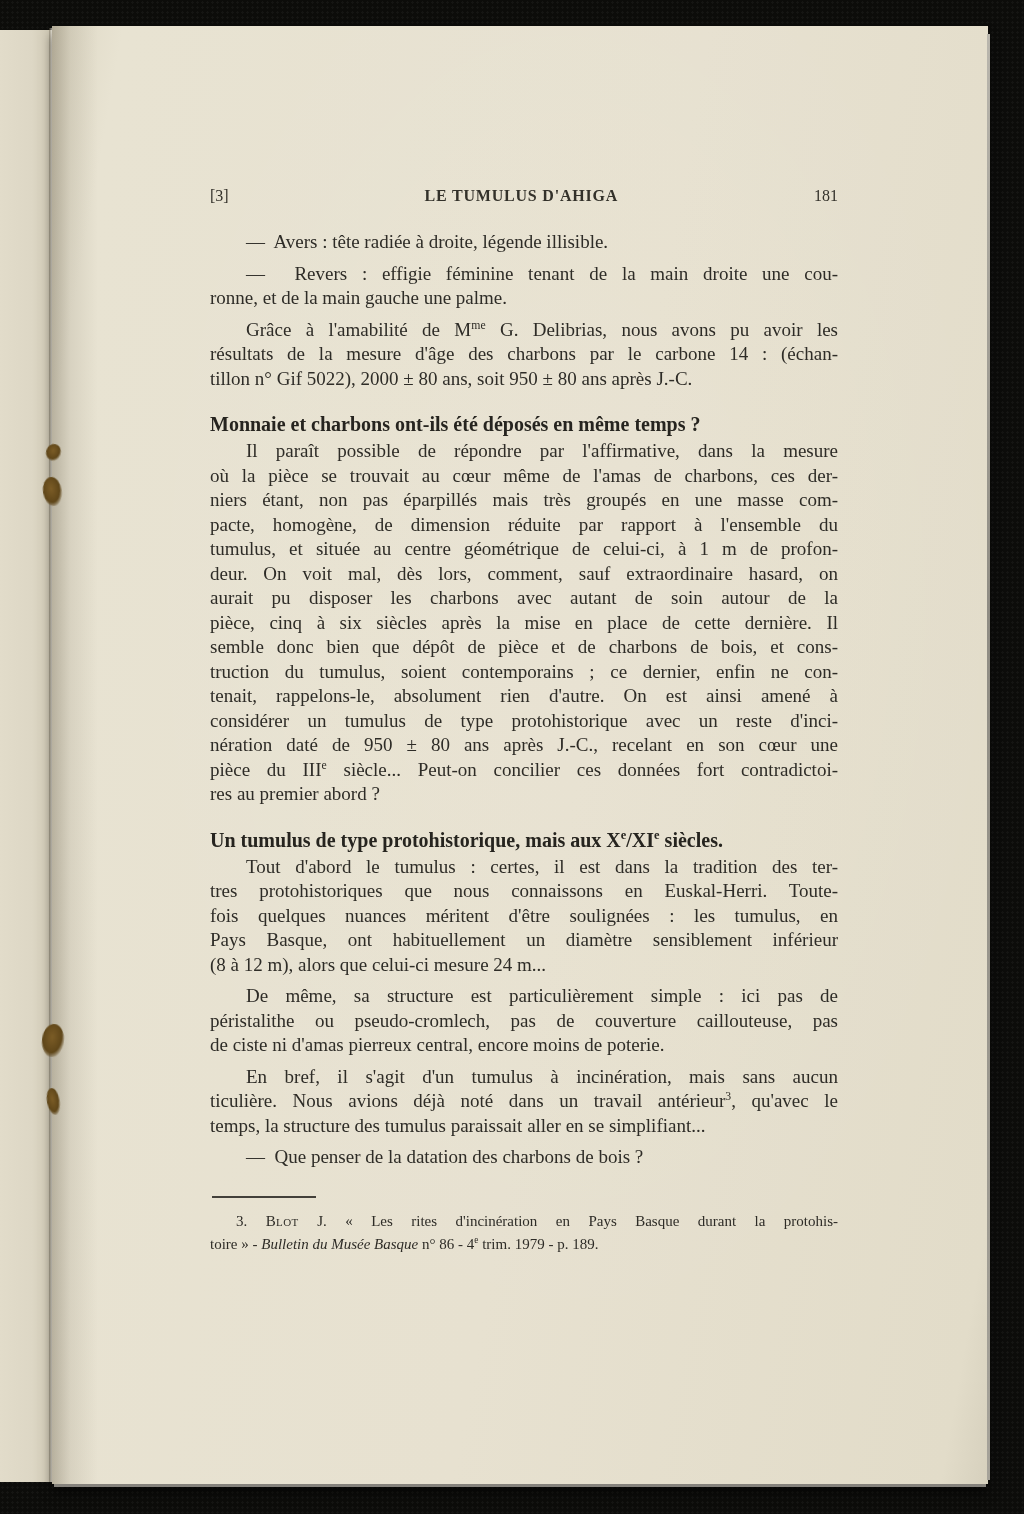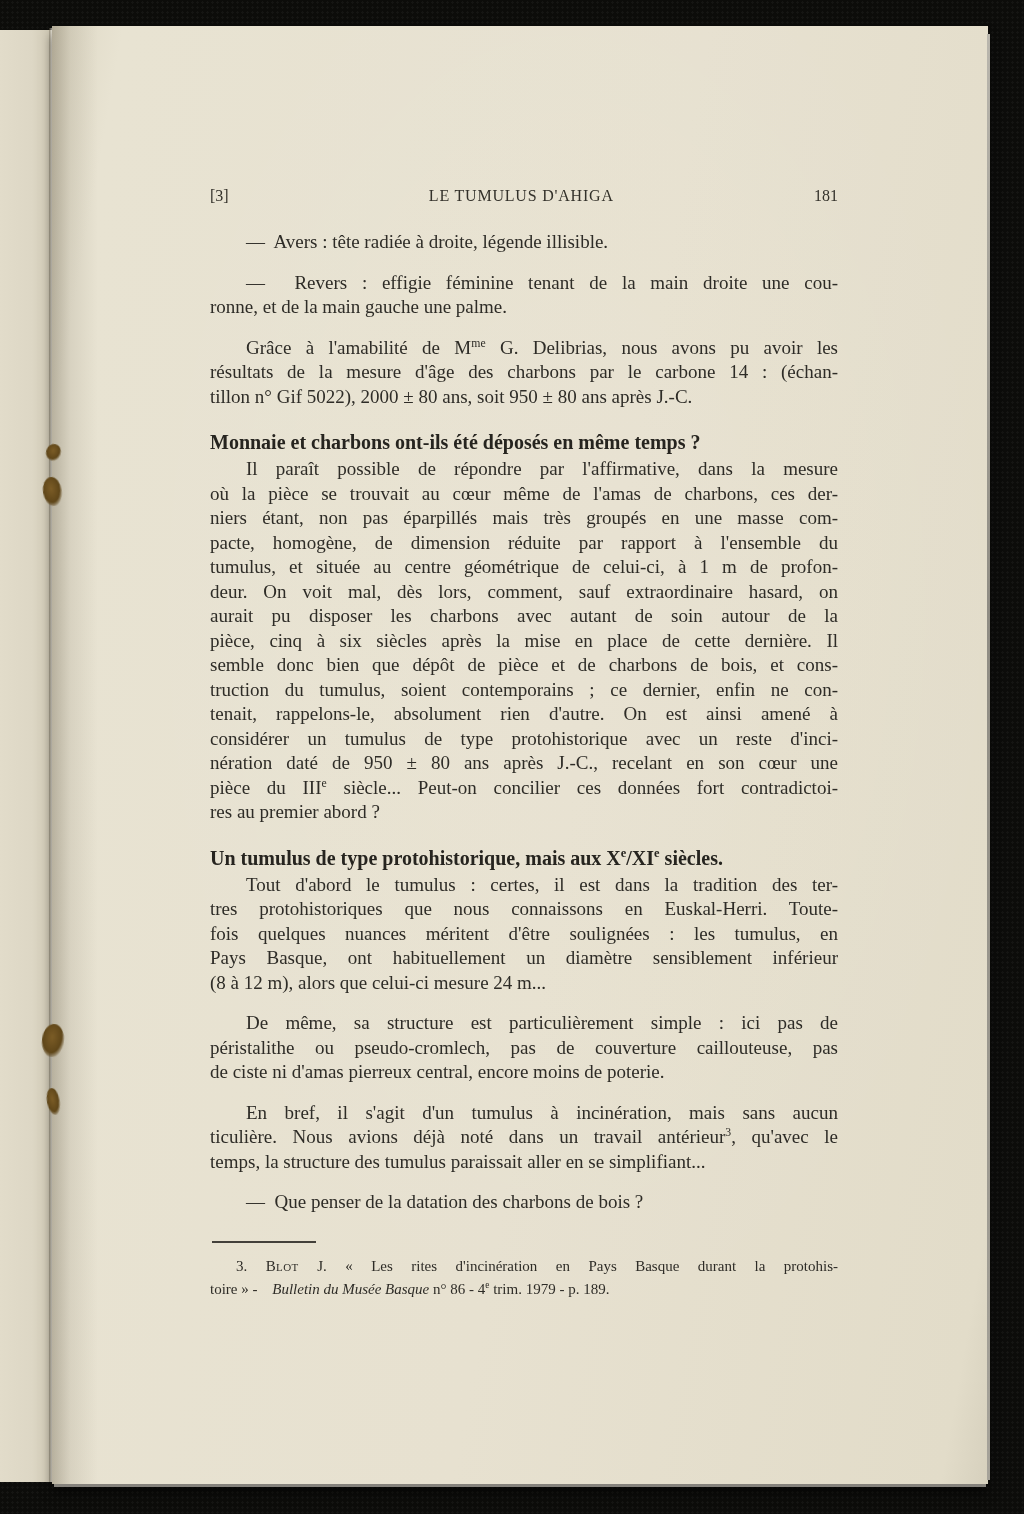--- a/index.html
+++ b/index.html
@@ -48,34 +48,34 @@
 
   
   .text-col {
     position:absolute; left:158px; top:160px; width:628px;
     color: var(--ink,#2e2c27);
   }
   .running-head {
     display:flex; justify-content:space-between; align-items:baseline;
     font-size:16px; line-height:20px; color:#33312a;
   }
-  .running-head .title { letter-spacing:0.8px; }
+  .running-head .title { letter-spacing:0.8px;font-weight:bold; }
   .blocks { margin:0; }
   .block { position:relative; }
   .paragraph { font-size:19px; line-height:24.5px; }
-  .blocks > .paragraph { margin-top:16px; }
+  .blocks > .paragraph { margin-top:7px; }
   .blocks > .paragraph:first-child { margin-top:24px; }
   .heading { font-size:20px; font-weight:bold; line-height:26px; color:#26241f; margin-top:20px; }
   .heading + .paragraph { margin-top:2px; }
   .paragraph .line.first { text-indent:36px; }
   .heading .line.first { text-indent:0; }
   .line { text-align:left; }
   .line.j { text-align:justify; text-align-last:justify; }
   sup { font-size:0.62em; line-height:0; vertical-align:super; }
-  .it { font-style:italic;margin-left:11px; }
+  .it { font-style:italic; }
   .sc { font-variant:small-caps; letter-spacing:0.4px; }
   .footnote-rule { margin-top:26px; width:104px; height:0; border-top:2px solid #43403a; margin-left:2px; }
   .footnote { font-size:15px; line-height:23px; margin-top:12px; }
   .footnote .line.first { text-indent:26px; }
 </style>
 </head>
 <body>
 
 <div class="scene">
   <div class="adjacent-page"></div>

